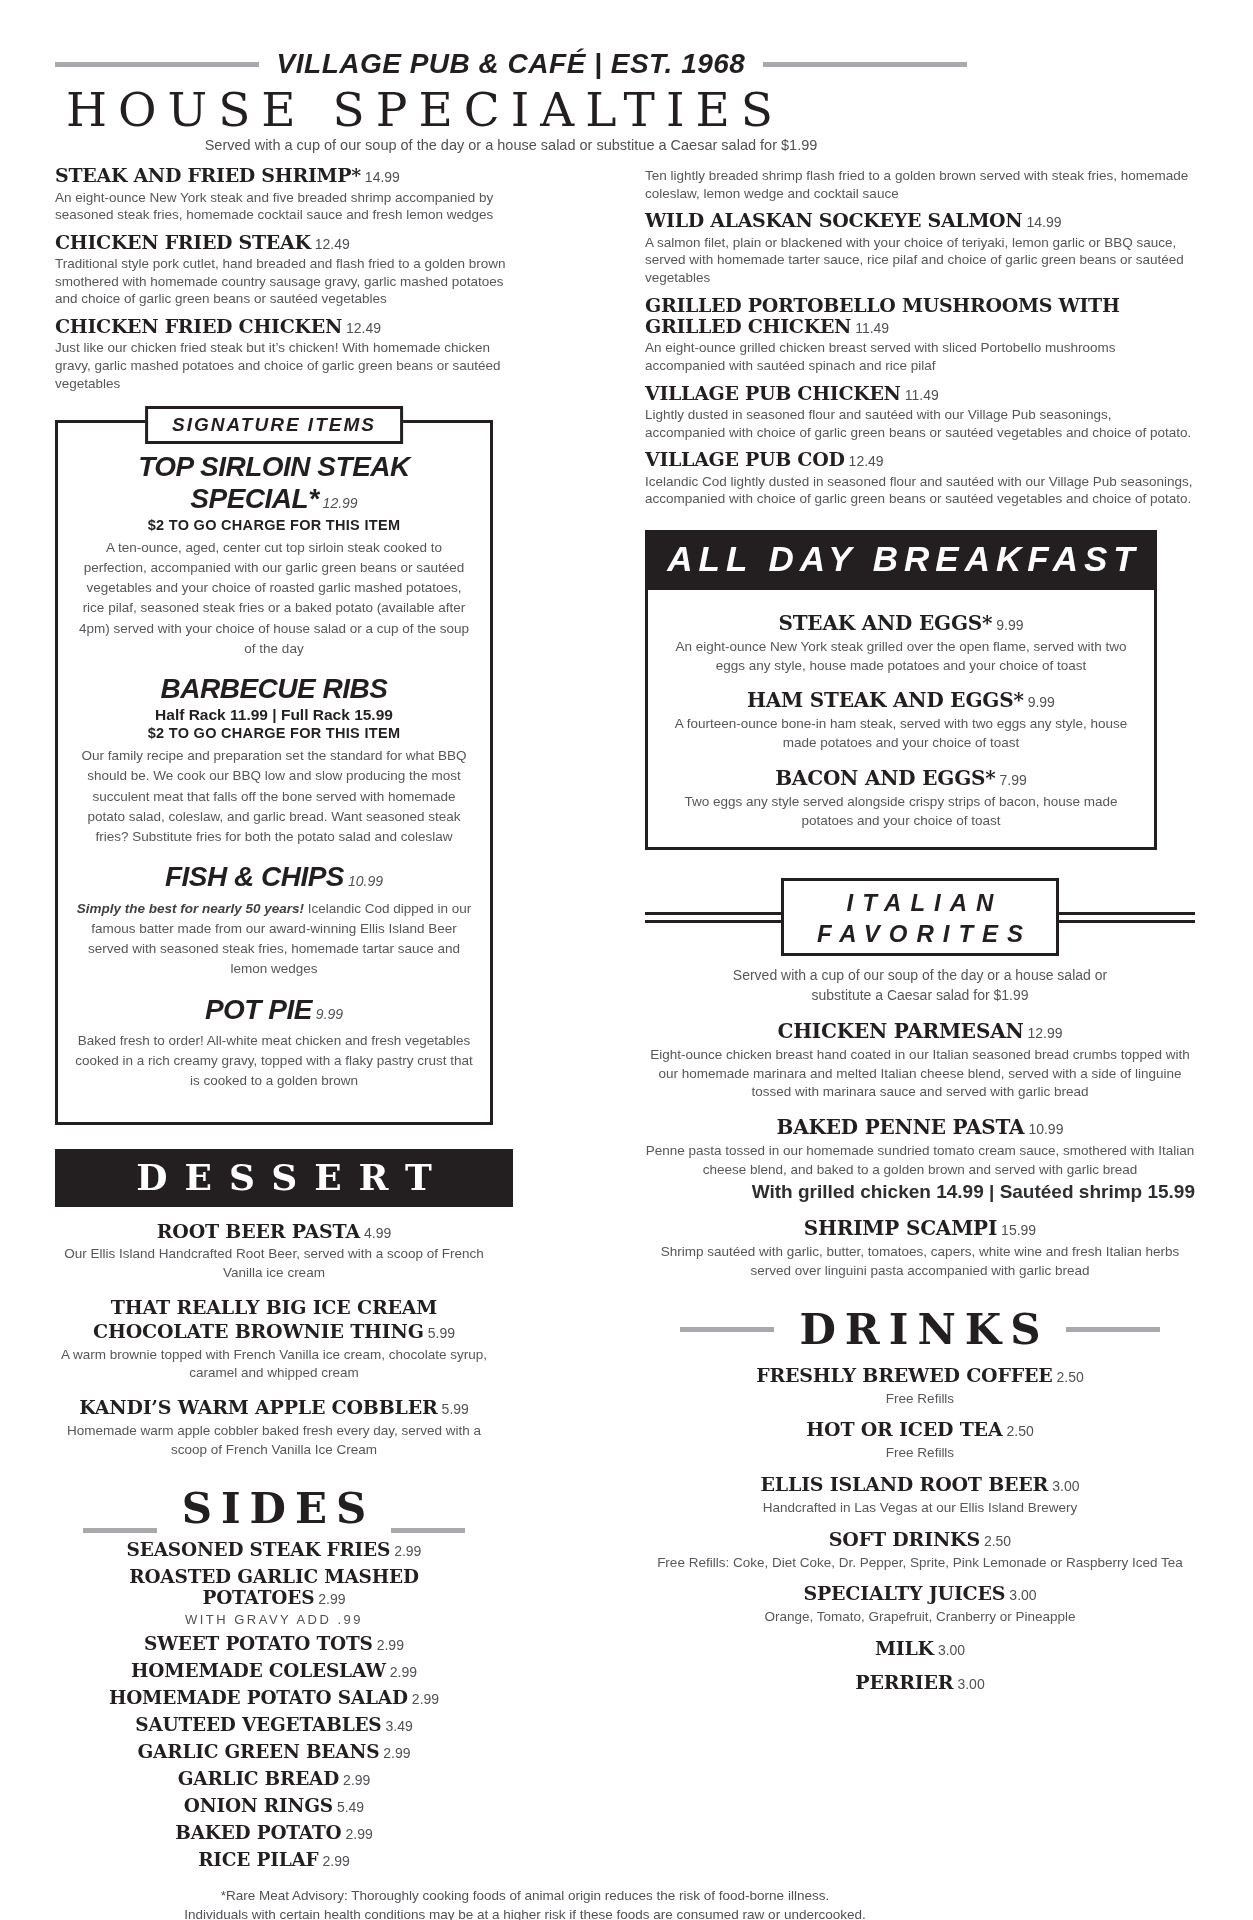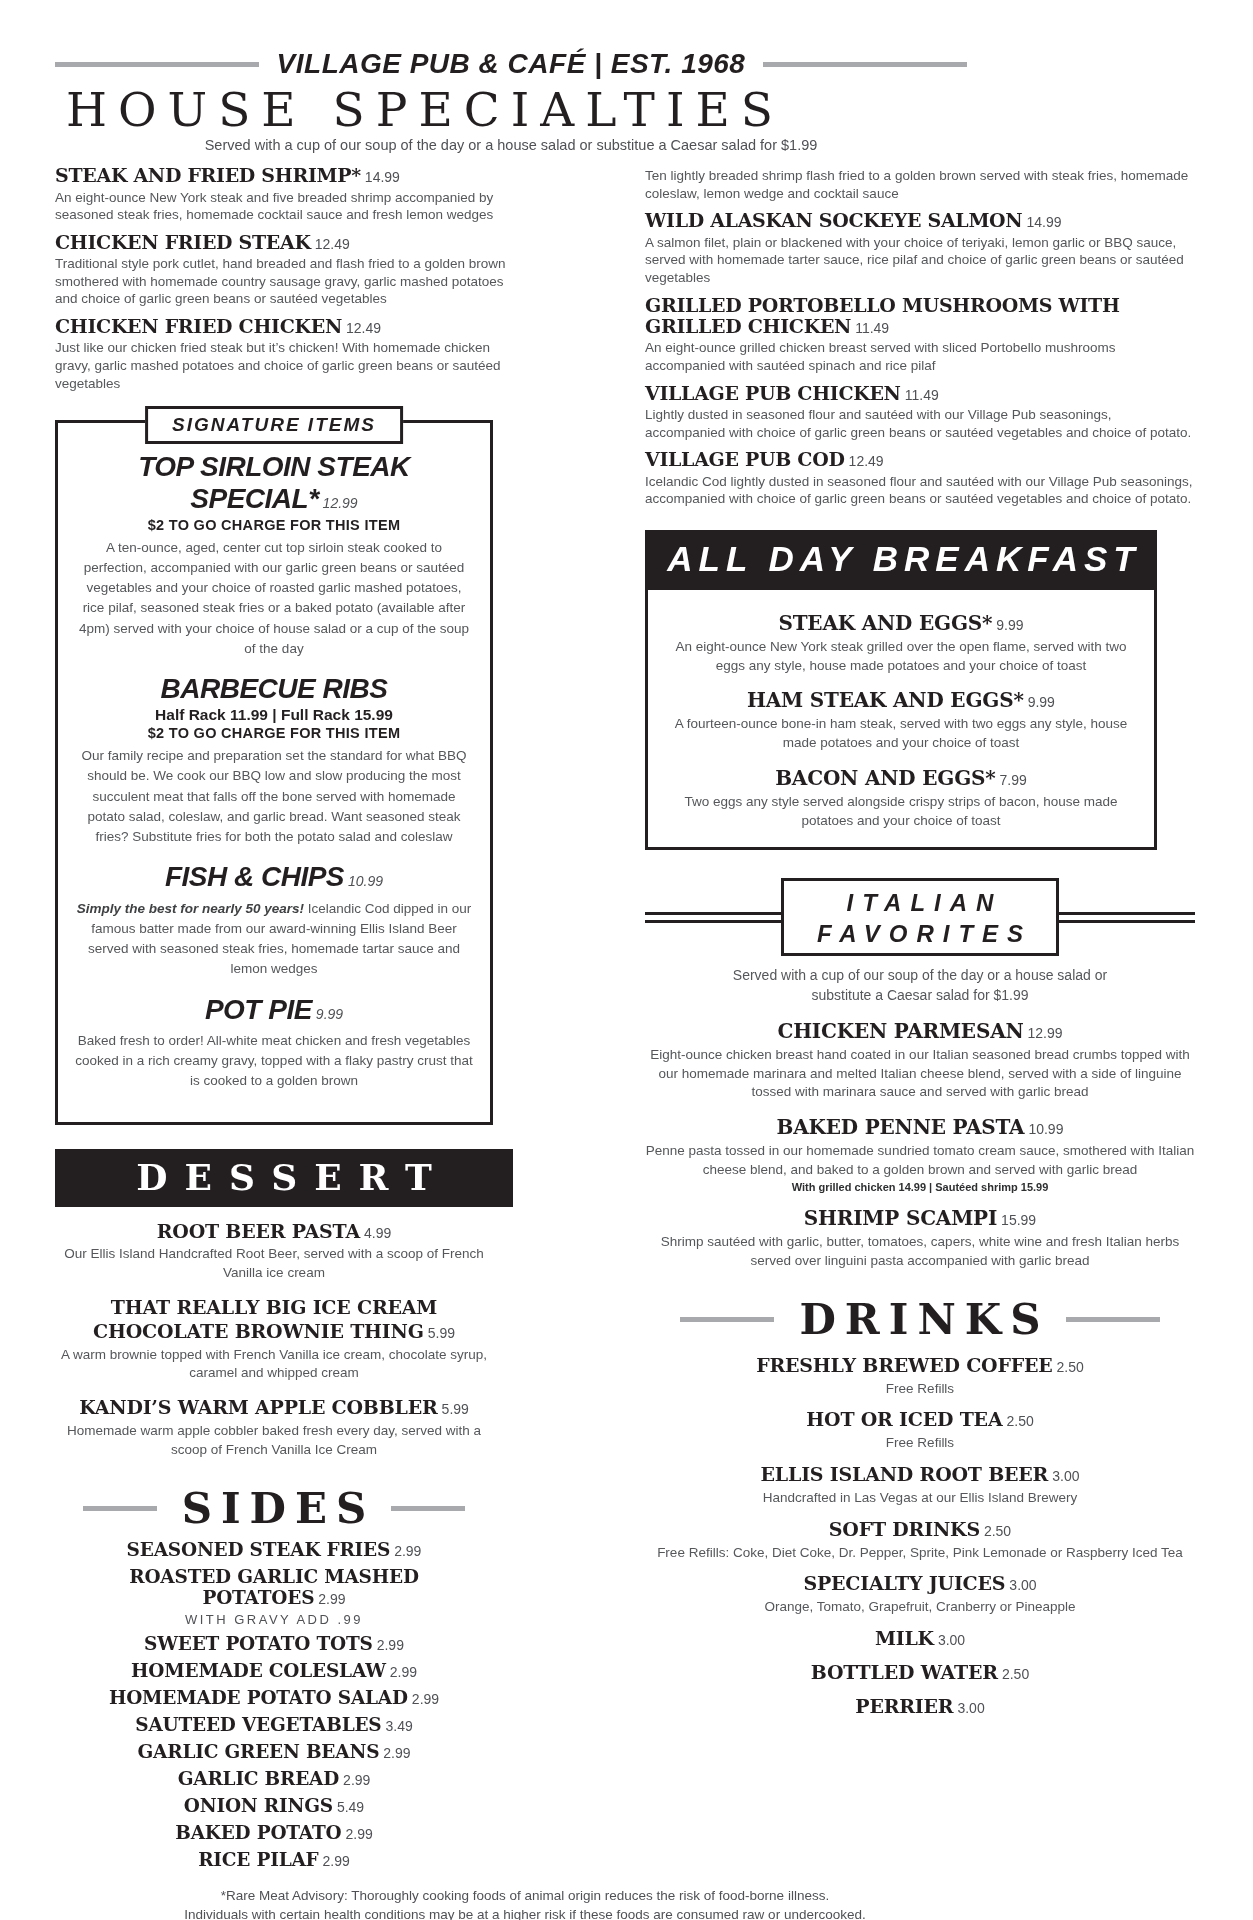--- a/index.html
+++ b/index.html
@@ -50,32 +50,32 @@
   
   .banner { background:#231f20; color:#fff; width:458px; margin-top:24px; text-align:center;
             font-family:"DejaVu Serif", serif; font-weight:700; font-size:36px;
             letter-spacing:17px; text-indent:17px; padding:7px 0 9px; }
 
   
   .ci { margin-top:13px; }
   .ci-head { font-family:"DejaVu Serif", serif; font-weight:700; font-size:19px;
              line-height:1.25; letter-spacing:-.2px; }
   .ci-desc { font-size:13.5px; color:#55575a; line-height:1.4; margin-top:2px; }
-  .ci-note { font-weight:700; font-size:11px; color:#2e2f31; margin-top:1px; }
+  .ci-note { font-weight:700; font-size:19px; color:#2e2f31; margin-top:1px;text-align:right; }
 
   .dessert { width:438px; text-align:center; margin-top:10px; }
 
   
   .rule-hdr { display:flex; align-items:center; gap:16px; margin:0 auto; }
   .rule-hdr .bar { flex:1; height:5px; background:#a7a9ac; }
   .rule-title { font-family:"DejaVu Serif", serif; font-weight:700; font-size:42px;
                 letter-spacing:9px; text-indent:9px; white-space:nowrap; }
 
   .sides { width:438px; text-align:center; margin-top:24px; }
-  .sides .rule-hdr { width:382px; }
+  .sides .rule-hdr { width:382px;align-items:flex-end; }
   .side-item { margin-top:6px; }
   .side-head { font-family:"DejaVu Serif", serif; font-weight:700; font-size:18.5px; letter-spacing:-.2px; }
   .side-note { font-size:13px; letter-spacing:2.5px; color:#4f5155; margin-top:4px; }
 
   
   .bk { width:512px; margin-top:22px; }
   .bk-banner { background:#231f20; color:#fff; text-align:center; font-style:italic; font-weight:800;
                font-size:35px; letter-spacing:6px; text-indent:6px; padding:9px 0 11px; }
   .bk-body { border:3px solid #231f20; border-top:none; padding:8px 18px 16px; text-align:center; }
   .bk-body .ci-head { font-size:20px; }
@@ -371,24 +371,20 @@
     <h3 class="ci-head"><span>SPECIALTY JUICES</span><span class="mi-price">3.00</span></h3>
     <p class="ci-desc">Orange, Tomato, Grapefruit, Cranberry or Pineapple</p>
 
   </div>
 
   <div class="ci">
     <h3 class="ci-head"><span>MILK</span><span class="mi-price">3.00</span></h3>
 
   </div>
 
-  <div class="ci">
-    <h3 class="ci-head"><span>BOTTLED WATER</span><span class="mi-price">2.50</span></h3>
-
-  </div>
 
   <div class="ci">
     <h3 class="ci-head"><span>PERRIER</span><span class="mi-price">3.00</span></h3>
 
   </div>
 </div>
       </div>
 
     </div>
   </div>

